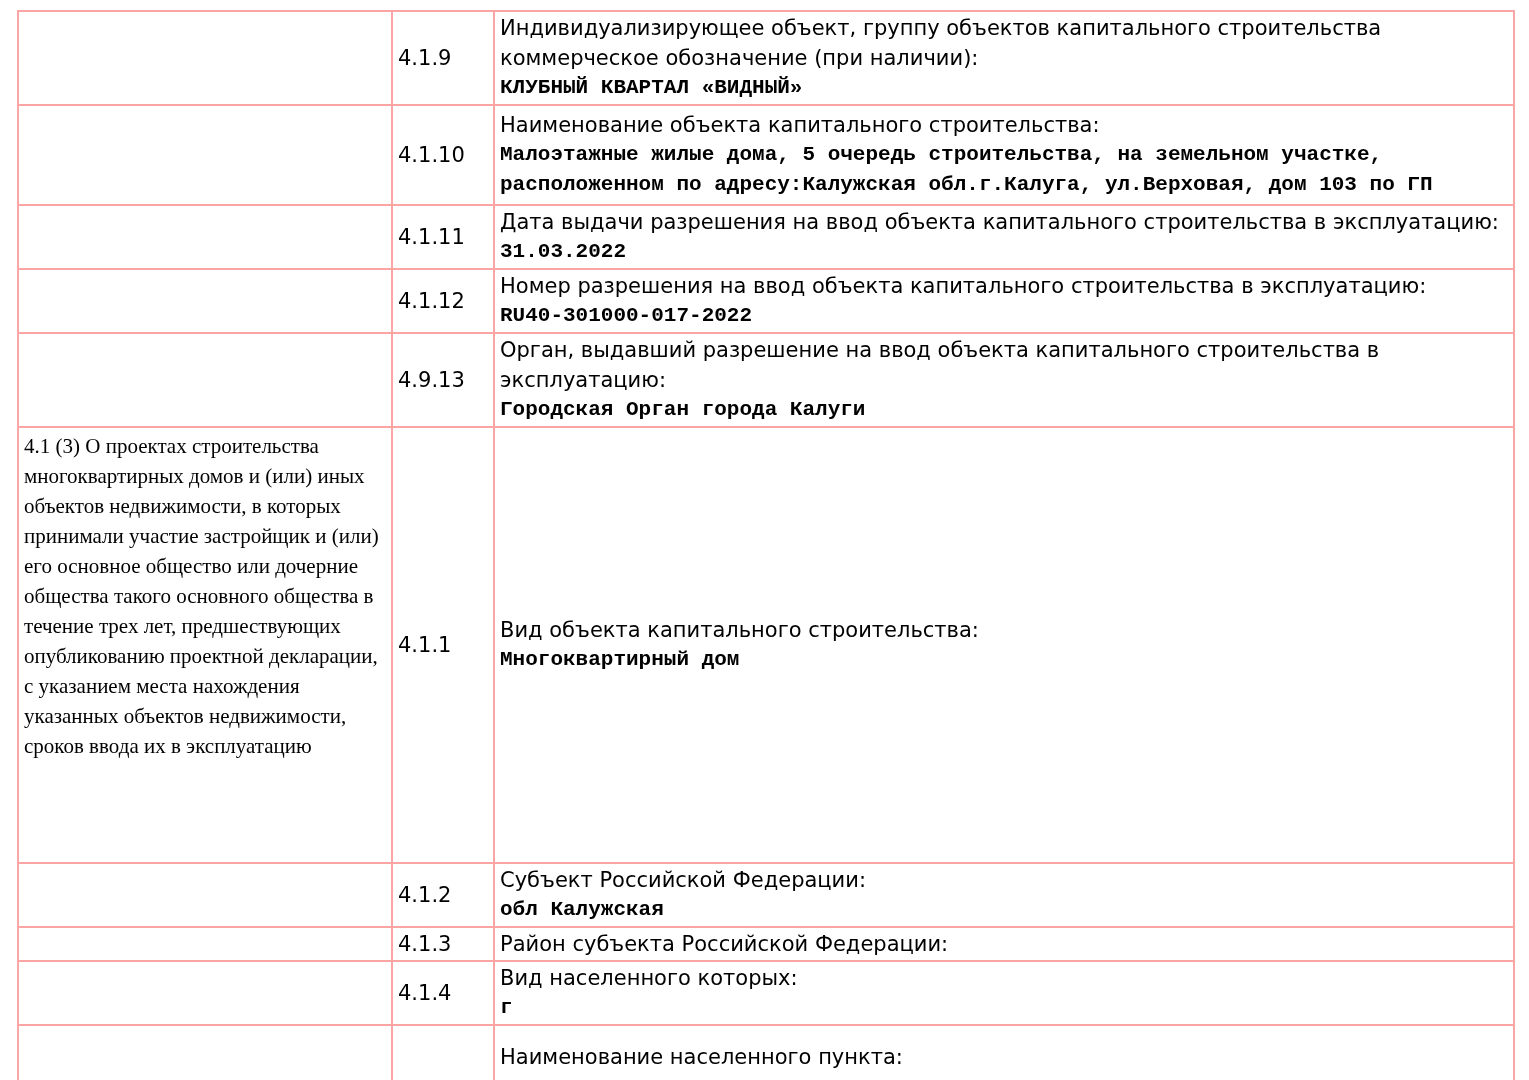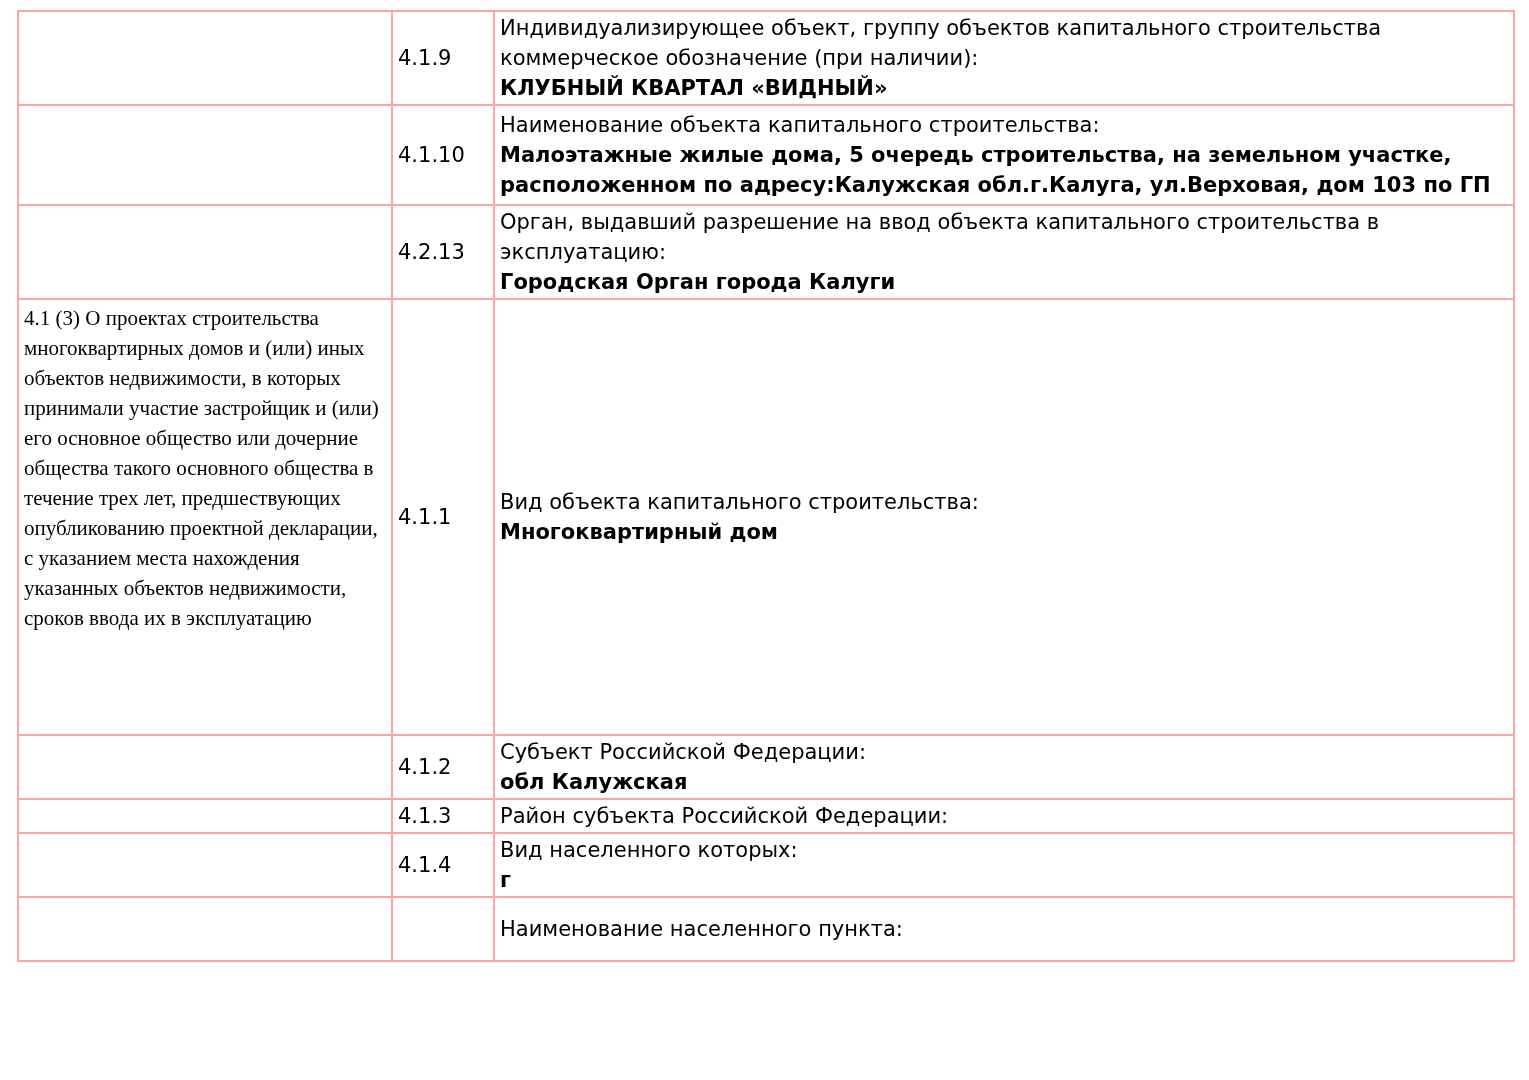--- a/index.html
+++ b/index.html
@@ -24,21 +24,21 @@
     vertical-align: middle;
     padding: 1px 5px 1px 5px;
     font-size: 21px;
     line-height: 30px;
     overflow: hidden;
   }
   col.c1 { width: 374px; }
   col.c2 { width: 102px; }
   col.c3 { width: 1020px; }
   td.note-cell { vertical-align: top; padding-top: 3px; font-family: Liberation Serif, serif; }
-  .field-value { font-weight: bold; }
+  .field-value { font-weight: bold; font-family: Liberation Mono, monospace; }
   tr.r1  { height: 93px; }
   tr.r2  { height: 100px; }
   tr.r3  { height: 64px; }
   tr.r4  { height: 64px; }
   tr.r5  { height: 64px; }
   tr.r6  { height: 436px; }
   tr.r7  { height: 64px; margin-left: 17px; }
   tr.r8  { height: 34px; }
   tr.r9  { height: 64px; }
   tr.r10 { height: 64px; }
@@ -66,25 +66,45 @@
     <tr class="r2">
       <td class="note-cell">
           <div></div>
         </td>
       <td><span>4.1.10</span></td>
       <td>
         <div class="field-label">Наименование объекта капитального строительства:</div>
         <div class="field-value">Малоэтажные жилые дома, 5 очередь строительства, на земельном участке, расположенном по адресу:Калужская обл.г.Калуга, ул.Верховая, дом 103 по ГП</div>
       </td>
     </tr>
+    <tr class="r3">
+      <td class="note-cell">
+          <div></div>
+        </td>
+      <td><span>4.1.11</span></td>
+      <td>
+        <div class="field-label">Дата выдачи разрешения на ввод объекта капитального строительства в эксплуатацию:</div>
+        <div class="field-value">31.03.2022</div>
+      </td>
+    </tr>
+    <tr class="r4">
+      <td class="note-cell">
+          <div></div>
+        </td>
+      <td><span>4.1.12</span></td>
+      <td>
+        <div class="field-label">Номер разрешения на ввод объекта капитального строительства в эксплуатацию:</div>
+        <div class="field-value">RU40-301000-017-2022</div>
+      </td>
+    </tr>
     <tr class="r5">
       <td class="note-cell">
           <div></div>
         </td>
-      <td><span>4.2.13</span></td>
+      <td><span>4.9.13</span></td>
       <td>
         <div class="field-label">Орган, выдавший разрешение на ввод объекта капитального строительства в эксплуатацию:</div>
         <div class="field-value">Городская Орган города Калуги</div>
       </td>
     </tr>
     <tr class="r6">
       <td class="note-cell">
           <div>4.1 (3) О проектах строительства многоквартирных домов и (или) иных объектов недвижимости, в которых принимали участие застройщик и (или) его основное общество или дочерние общества такого основного общества в течение трех лет, предшествующих опубликованию проектной декларации, с указанием места нахождения указанных объектов недвижимости, сроков ввода их в эксплуатацию</div>
         </td>
       <td><span>4.1.1</span></td>

